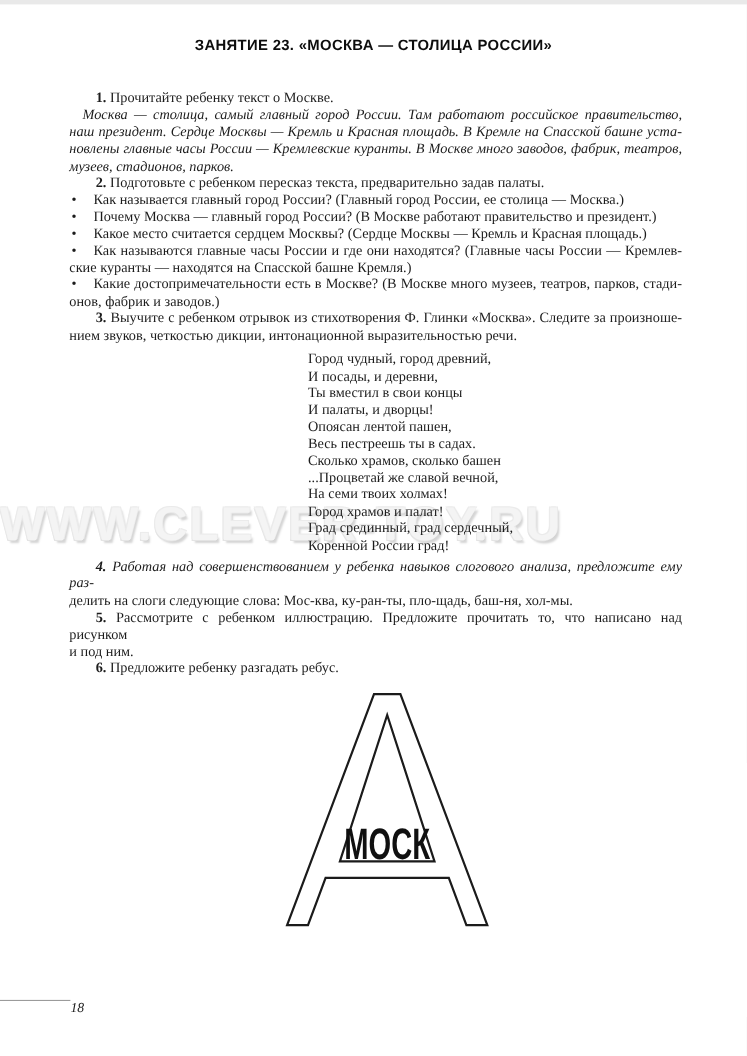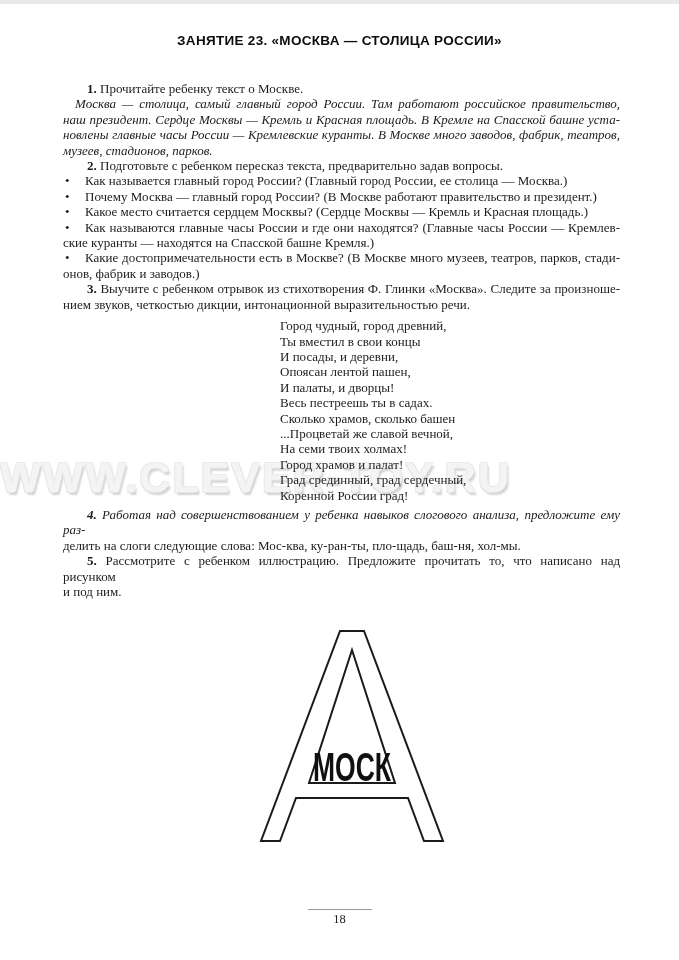--- a/index.html
+++ b/index.html
@@ -34,21 +34,21 @@
     font-family:"Liberation Sans", sans-serif; font-weight:bold;
     font-size:43px; line-height:1.05; letter-spacing:2px;
     color:#f4f4f4; z-index:1; white-space:nowrap;
     text-shadow:-1px -1px 0 #ebebeb, 1px -1px 0 #ebebeb,
                 -1px 1px 0 #e4e4e4, 2px 3px 2px #d4d4d4;
     user-select:none;
   }
   .rebus { position:absolute; left:250px; top:618px; z-index:2; }
   .footer {
     position:absolute; top:905px; left:0; width:100%;
-    display:flex; flex-direction:column; align-items:center; z-index:2;
+    display:flex; flex-direction:row; z-index:2;font-style:italic;
   }
   .footer-rule { width:64px; height:1px; background:#9b9b9b; margin-bottom:2px; }
   .page-number { font-size:12.5px; line-height:14px; color:#222; }
 </style>
 </head>
 <body>
 
 <div class="page">
 
   <div class="title">ЗАНЯТИЕ 23. «МОСКВА — СТОЛИЦА РОССИИ»</div>
@@ -59,58 +59,59 @@
 
     <div class="line final num-first"><b class="num">1.</b> <span>Прочитайте ребенку текст о Москве.</span></div>
 
     <div class="para italic">
       <div class="line intro-first">Москва — столица, самый главный город России. Там работают российское правительство,</div>
       <div class="line">наш президент. Сердце Москвы — Кремль и Красная площадь. В Кремле на Спасской башне уста-</div>
       <div class="line">новлены главные часы России — Кремлевские куранты. В Москве много заводов, фабрик, театров,</div>
       <div class="line final">музеев, стадионов, парков.</div>
     </div>
 
-    <div class="line final num-first"><b class="num">2.</b> <span>Подготовьте с ребенком пересказ текста, предварительно задав вопросы.</span></div>
+    <div class="line final num-first"><b class="num">2.</b> <span>Подготовьте с ребенком пересказ текста, предварительно задав палаты.</span></div>
 
     <div class="line final b-line-first"><span class="bullet-mark">•</span><span>Как называется главный город России? (Главный город России, ее столица — Москва.)</span></div>
 
     <div class="line final b-line-first"><span class="bullet-mark">•</span><span>Почему Москва — главный город России? (В Москве работают правительство и президент.)</span></div>
 
     <div class="line final b-line-first"><span class="bullet-mark">•</span><span>Какое место считается сердцем Москвы? (Сердце Москвы — Кремль и Красная площадь.)</span></div>
 
     <div class="line b-line-first"><span class="bullet-mark">•</span><span>Как называются главные часы России и где они находятся? (Главные часы России — Кремлев-</span></div>
     <div class="line final">ские куранты — находятся на Спасской башне Кремля.)</div>
 
     <div class="line b-line-first"><span class="bullet-mark">•</span><span>Какие достопримечательности есть в Москве? (В Москве много музеев, театров, парков, стади-</span></div>
     <div class="line final">онов, фабрик и заводов.)</div>
 
     <div class="line num-first"><b class="num">3.</b> <span>Выучите с ребенком отрывок из стихотворения Ф. Глинки «Москва». Следите за произноше-</span></div>
     <div class="line final">нием звуков, четкостью дикции, интонационной выразительностью речи.</div>
 
     <div class="poem">
       <div class="p-line">Город чудный, город древний,</div>
+      <div class="p-line">И посады, и деревни,</div>
       <div class="p-line">Ты вместил в свои концы</div>
-      <div class="p-line">И посады, и деревни,</div>
+      <div class="p-line">И палаты, и дворцы!</div>
       <div class="p-line">Опоясан лентой пашен,</div>
-      <div class="p-line">И палаты, и дворцы!</div>
       <div class="p-line">Весь пестреешь ты в садах.</div>
       <div class="p-line">Сколько храмов, сколько башен</div>
       <div class="p-line">...Процветай же славой вечной,</div>
       <div class="p-line">На семи твоих холмах!</div>
       <div class="p-line">Город храмов и палат!</div>
       <div class="p-line">Град срединный, град сердечный,</div>
       <div class="p-line">Коренной России град!</div>
     </div>
 
     <div class="line num-first mt4"><b class="num">4.</b> <span>Работая над совершенствованием у ребенка навыков слогового анализа, предложите ему раз-</span></div>
     <div class="line final">делить на слоги следующие слова: Мос-ква, ку-ран-ты, пло-щадь, баш-ня, хол-мы.</div>
 
     <div class="line num-first"><b class="num">5.</b> <span>Рассмотрите с ребенком иллюстрацию. Предложите прочитать то, что написано над рисунком</span></div>
     <div class="line final">и под ним.</div>
 
+    <div class="line final num-first"><b class="num">6.</b> <span>Предложите ребенку разгадать ребус.</span></div>
 
   </div>
 
   <svg class="rebus" width="210" height="230" viewBox="0 0 210 230">
     <path d="M90,9 L114,9 L193,219 L174,219 L158,176 L46,176 L30,219 L11,219 Z M102,28 L145,161 L59,161 Z" fill="#ffffff" fill-rule="evenodd" stroke="#1b1b1b" stroke-width="2" stroke-linejoin="miter"></path>
     <text x="102" y="159" text-anchor="middle" textLength="78" lengthAdjust="spacingAndGlyphs" font-family="Liberation Sans, sans-serif" font-weight="bold" font-size="40" fill="#101010">МОСК</text>
   </svg>
 
   <div class="footer">
     <div class="footer-rule"></div>

